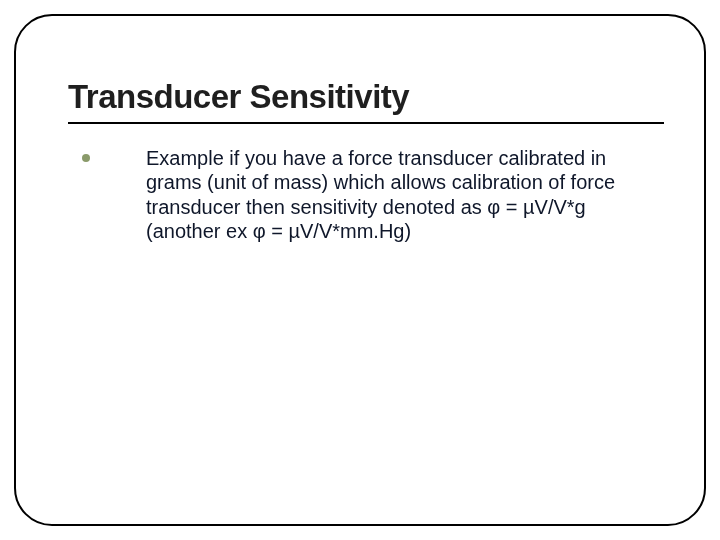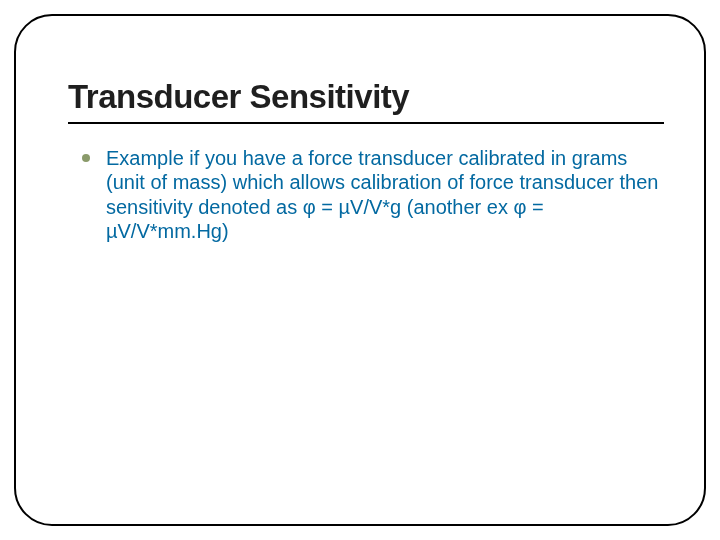--- a/index.html
+++ b/index.html
@@ -50,22 +50,23 @@
       width: 8px;
       height: 8px;
       background: #8a9a6a;
       border-radius: 50%;
       flex-shrink: 0;
       margin-top: 8px;
     }
     .body-text {
       font-size: 20px;
       line-height: 1.22;
-      color: #0369a1;
+      color: #0f172a;
       font-family: Arial, Helvetica, sans-serif;
+      margin-left: 40px;
     }
   </style>
 </head>
 <body>
 
 <div class="slide-frame">
   <div class="content">
     <div class="title">Transducer Sensitivity</div>
     <div class="title-underline"></div>
     <div class="bullet-row">

